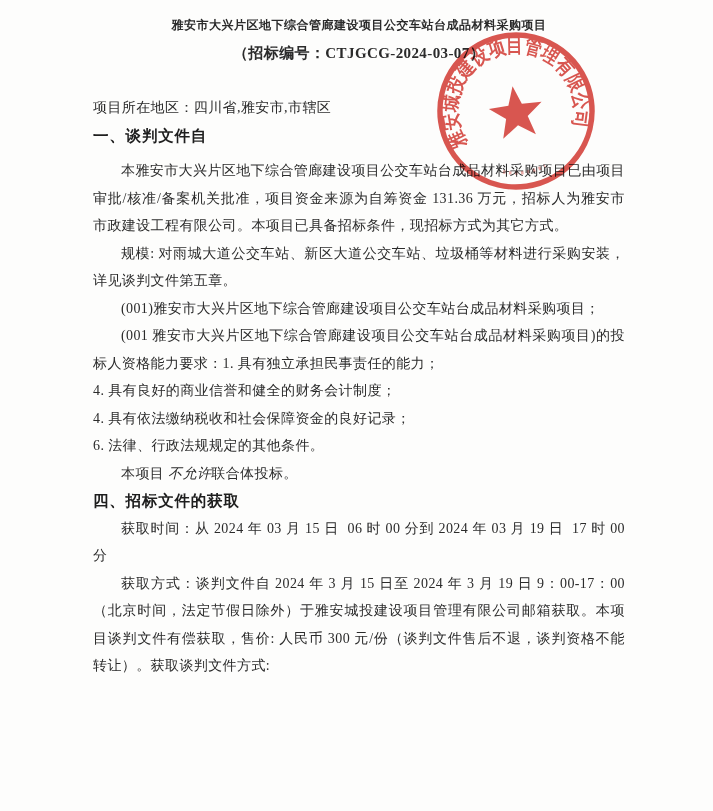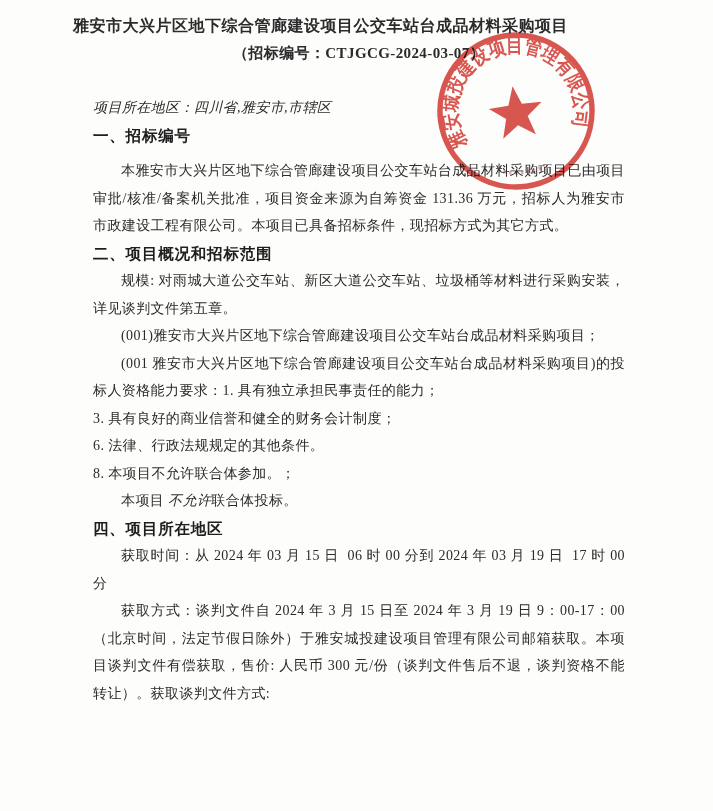--- a/index.html
+++ b/index.html
@@ -15,34 +15,34 @@
     position:absolute;
     left:0;top:0;
     width:713px;
     box-sizing:border-box;
     padding:12px 88px 0 93px;
     line-height:27.5px;
     font-size:14px;
     letter-spacing:0.4px;
   }
   .title{
-    font-size:16px;
+    text-align:center;
+    font-size:12px;
     font-weight:700;
     letter-spacing:0.5px;
     white-space:nowrap;
     margin-left:-20px;margin-right:-20px;
   }
   .subtitle{
     text-align:center;
     font-size:15px;
     font-weight:700;
   }
   .location{
     margin-top:27px;
-    font-style:italic;
   }
   .sec-heading{
     font-family:"Liberation Sans","DejaVu Sans",sans-serif;
     font-size:15.5px;
     font-weight:700;
     letter-spacing:0.8px;
     color:#1e1e1e;
     margin:0;
   }
   p{margin:0;text-align:justify;}
@@ -62,34 +62,33 @@
 <body>
 
 <div class="page">
 
   <div class="doc">
     <div class="title">雅安市大兴片区地下综合管廊建设项目公交车站台成品材料采购项目</div>
     <div class="subtitle">（招标编号：CTJGCG-2024-03-07）</div>
 
     <div class="location">项目所在地区：四川省,雅安市,市辖区</div>
 
-    <div class="sec-heading">一、招标编号</div>
+    <div class="sec-heading">一、谈判文件自</div>
     <p class="indent first-para">本雅安市大兴片区地下综合管廊建设项目公交车站台成品材料采购项目已由项目审批/核准/备案机关批准，项目资金来源为自筹资金 131.36 万元，招标人为雅安市市政建设工程有限公司。本项目已具备招标条件，现招标方式为其它方式。</p>
 
-    <div class="sec-heading">二、项目概况和招标范围</div>
     <p class="indent">规模: 对雨城大道公交车站、新区大道公交车站、垃圾桶等材料进行采购安装，详见谈判文件第五章。</p>
     <p class="indent">(001)雅安市大兴片区地下综合管廊建设项目公交车站台成品材料采购项目；</p>
 
     <p class="indent">(001 雅安市大兴片区地下综合管廊建设项目公交车站台成品材料采购项目)的投标人资格能力要求：1. 具有独立承担民事责任的能力；</p>
-    <p class="item">3. 具有良好的商业信誉和健全的财务会计制度；</p>
+    <p class="item">4. 具有良好的商业信誉和健全的财务会计制度；</p>
+    <p class="item">4. 具有依法缴纳税收和社会保障资金的良好记录；</p>
     <p class="item">6. 法律、行政法规规定的其他条件。</p>
-    <p class="item">8. 本项目不允许联合体参加。；</p>
     <p class="indent"><span>本项目 </span><span class="kai">不允许</span><span>联合体投标。</span></p>
 
-    <div class="sec-heading">四、项目所在地区</div>
+    <div class="sec-heading">四、招标文件的获取</div>
     <p class="indent pre">获取时间：从 2024 年 03 月 15 日  06 时 00 分到 2024 年 03 月 19 日  17 时 00 分</p>
     <p class="indent">获取方式：谈判文件自 2024 年 3 月 15 日至 2024 年 3 月 19 日 9：00-17：00（北京时间，法定节假日除外）于雅安城投建设项目管理有限公司邮箱获取。本项目谈判文件有偿获取，售价: 人民币 300 元/份（谈判文件售后不退，谈判资格不能转让）。获取谈判文件方式:</p>
   </div>
 
   <svg class="seal" width="166" height="166" viewBox="0 0 166 166">
     <g transform="rotate(-8 83 83)">
       <circle cx="83" cy="83" r="76" fill="none" stroke-width="5.5" stroke="#d6453e"></circle>
       <path id="sealArc" d="M 30.0 108.9 A 59 59 0 1 1 136.0 108.9" fill="none"></path>
       <text font-size="20.5" font-weight="bold" font-family="Liberation Sans, sans-serif" fill="#d6453e">
         <textPath href="#sealArc" startOffset="0" textLength="236" lengthAdjust="spacingAndGlyphs">雅安城投建设项目管理有限公司</textPath>

